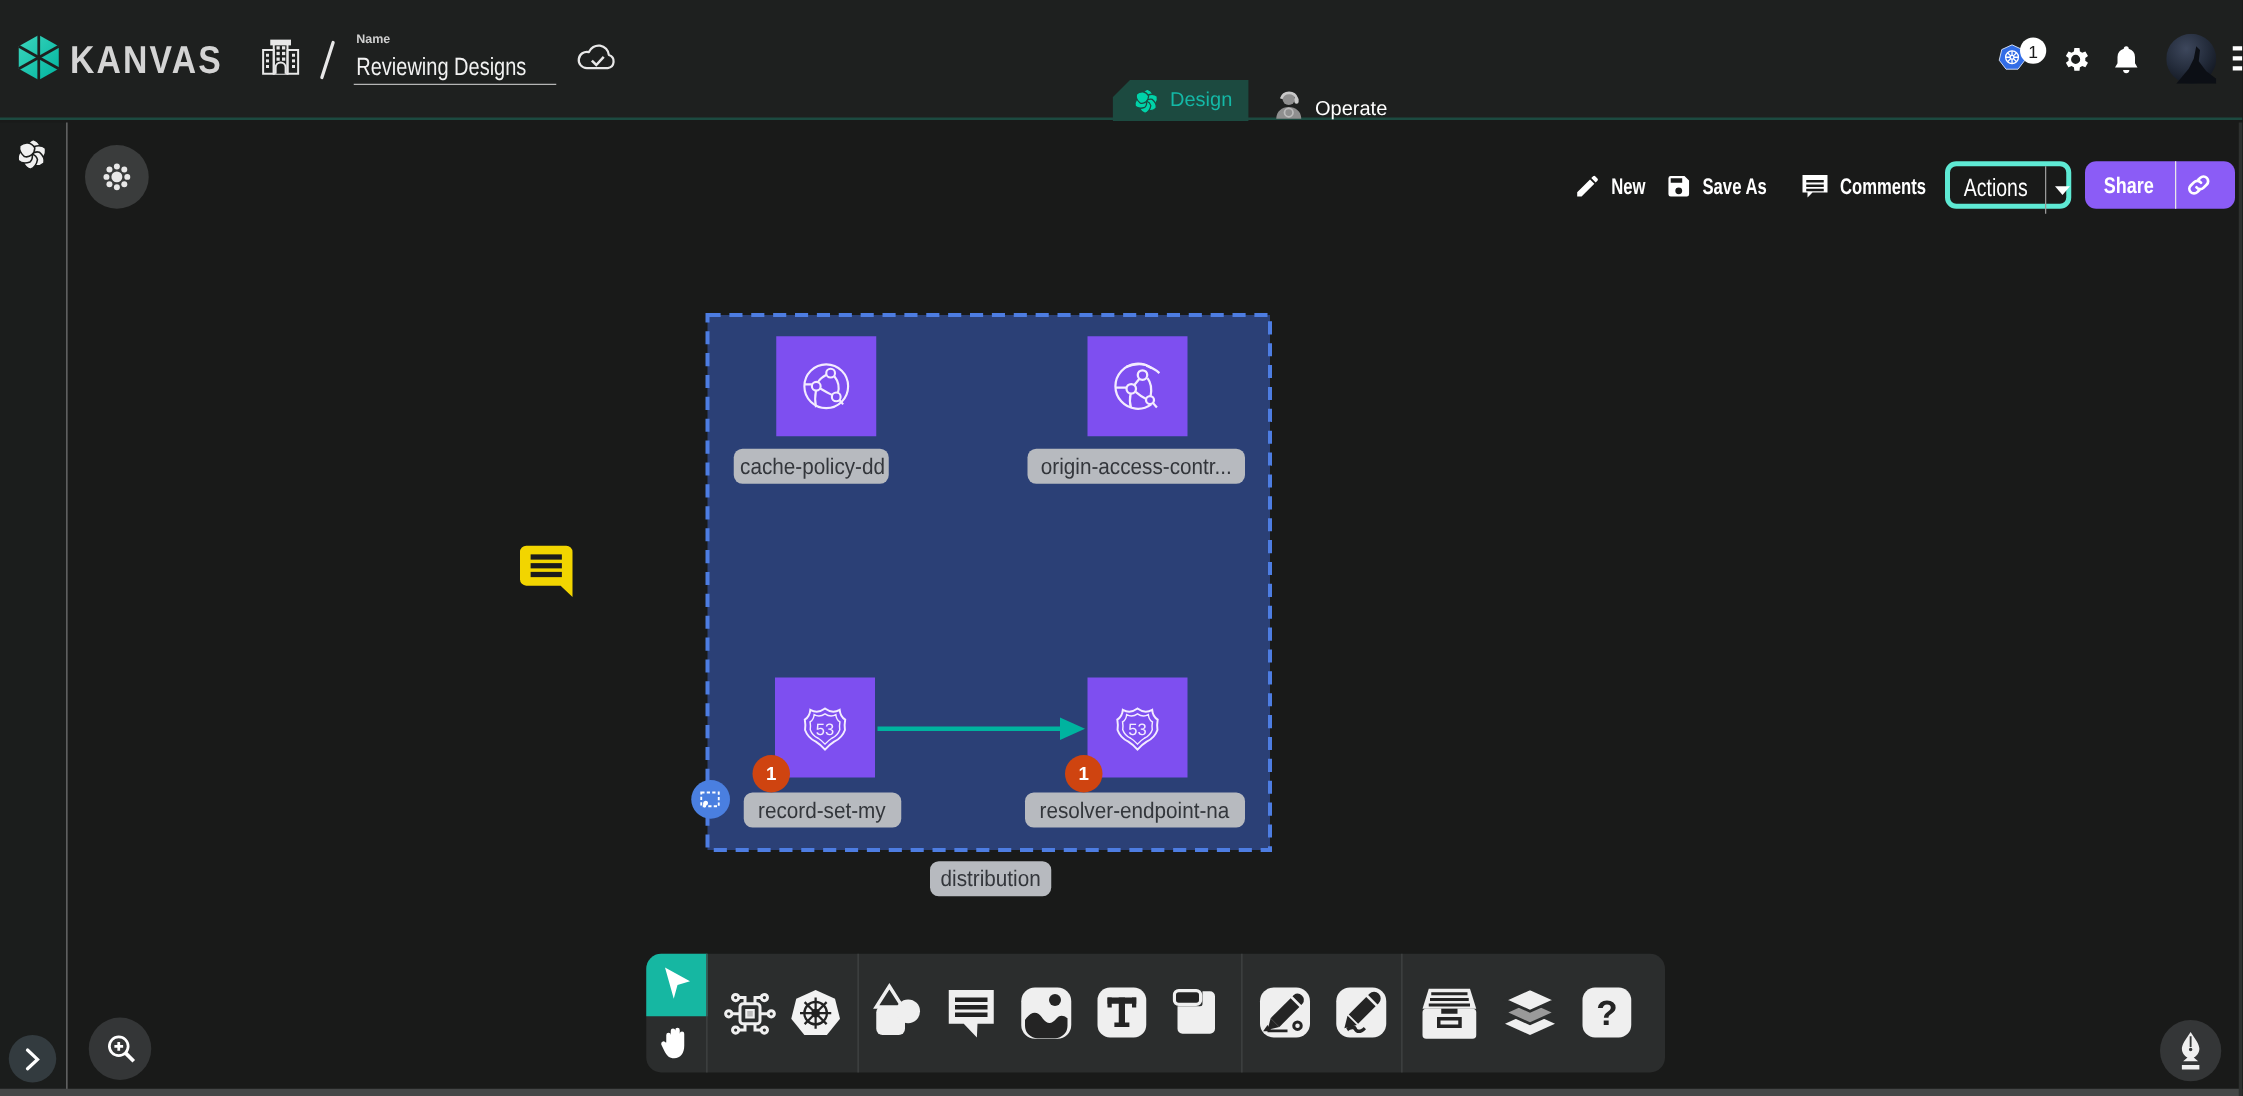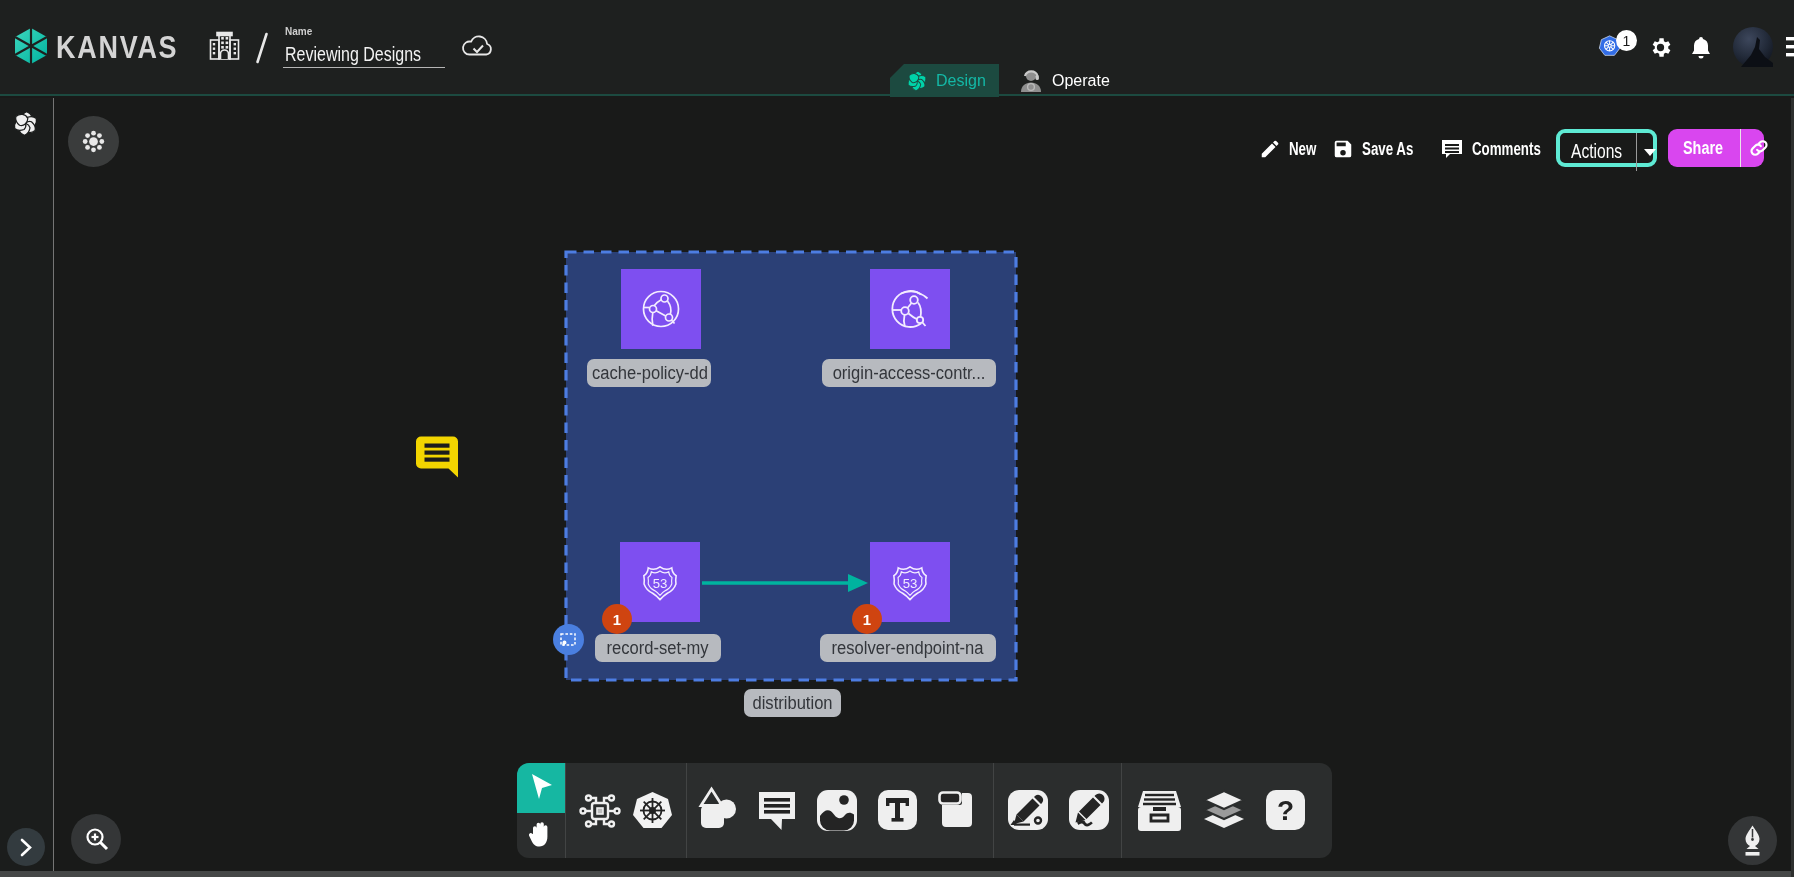--- a/index.html
+++ b/index.html
@@ -8,32 +8,32 @@
   #stage { position:relative; width:1794px; height:877px; }
   
   #header { position:absolute; left:0; top:0; width:1794px; height:96px; background:#1e201f; border-bottom:2px solid #1c4a40; }
   #kanvas-text { position:absolute; left:56px; top:30px; font-size:31px; font-weight:bold; letter-spacing:2px; color:#d4d4d4; transform:scaleX(0.87); transform-origin:left center; }
   #namelabel { position:absolute; left:285px; top:26px; font-size:10px; color:#cfcfcf; font-weight:bold; }
   #namevalue { position:absolute; left:285px; top:43px; font-size:20px; color:#f2f2f2; transform:scaleX(0.8); transform-origin:left center; }
   #nameline { position:absolute; left:283px; top:67px; width:162px; height:1px; background:#b5b5b5; }
   
   #tab-design { position:absolute; left:890px; top:64px; width:109px; height:33px; background:#1c4a40; clip-path:polygon(14px 0, 109px 0, 109px 33px, 0 33px, 0 14px); display:flex; align-items:center; }
   #tab-design span { color:#14b8a6; font-size:16px; margin-left:8px; }
-  #tab-operate { position:absolute; left:1012px; top:64px; width:110px; height:33px; display:flex; align-items:center; }
+  #tab-operate { position:absolute; left:1012px; top:64px; width:110px; height:33px; display:flex; align-items:flex-end; }
   #tab-operate span { color:#fff; font-size:16px; margin-left:8px; }
   
   #sidebar { position:absolute; left:0; top:98px; width:54px; height:779px; background:#1b1d1c; border-right:1px solid #757575; }
   
   .rowbtn { position:absolute; top:138px; color:#fff; font-size:18px; font-weight:bold; display:flex; align-items:center; gap:8px; }
   .rowbtn span { display:inline-block; transform:scaleX(0.74); transform-origin:left center; white-space:nowrap; }
   #actions-btn { position:absolute; left:1556px; top:129px; width:101px; height:38px; border:4px solid #5eead4; border-radius:9px; color:#fff; }
   #actions-btn .lbl { position:absolute; left:11px; top:7px; font-size:20px; transform:scaleX(0.78); transform-origin:left center; }
   #actions-btn .div { position:absolute; left:76px; top:0; width:1px; height:38px; background:#9a9a9a; }
   #actions-btn .caret { position:absolute; left:84px; top:16px; width:0; height:0; border-left:6px solid transparent; border-right:6px solid transparent; border-top:7px solid #fff; }
-  #share-btn { position:absolute; left:1668px; top:129px; width:96px; height:38px; background:#d946ef; border-radius:9px; color:#fff; }
+  #share-btn { position:absolute; left:1668px; top:129px; width:120px; height:38px; background:#8b5cf6; border-radius:9px; color:#fff; }
   #share-btn .lbl { position:absolute; left:15px; top:9px; font-size:18px; font-weight:bold; transform:scaleX(0.8); transform-origin:left center; }
   #share-btn .div { position:absolute; left:72px; top:0; width:1px; height:38px; background:#e8e8e8; }
   
   #group { position:absolute; left:566px; top:252px; width:450px; height:428px; background:#2b4076; }
   .node { position:absolute; width:80px; height:80px; background:#7e4ff0; }
   .nlabel { position:absolute; background:#b7babf; color:#33363b; font-size:18px; height:28px; line-height:28px; border-radius:7px; text-align:center; white-space:nowrap; }
   .nlabel span { display:inline-block; transform:scaleX(0.92); transform-origin:center; }
   .badge { position:absolute; width:30px; height:30px; border-radius:50%; background:#cf4410; color:#fff; font-size:15px; font-weight:bold; display:flex; align-items:center; justify-content:center; }
   
   #toolbar { position:absolute; left:517px; top:763px; width:815px; height:95px; background:#2b2d2d; border-radius:12px; }

